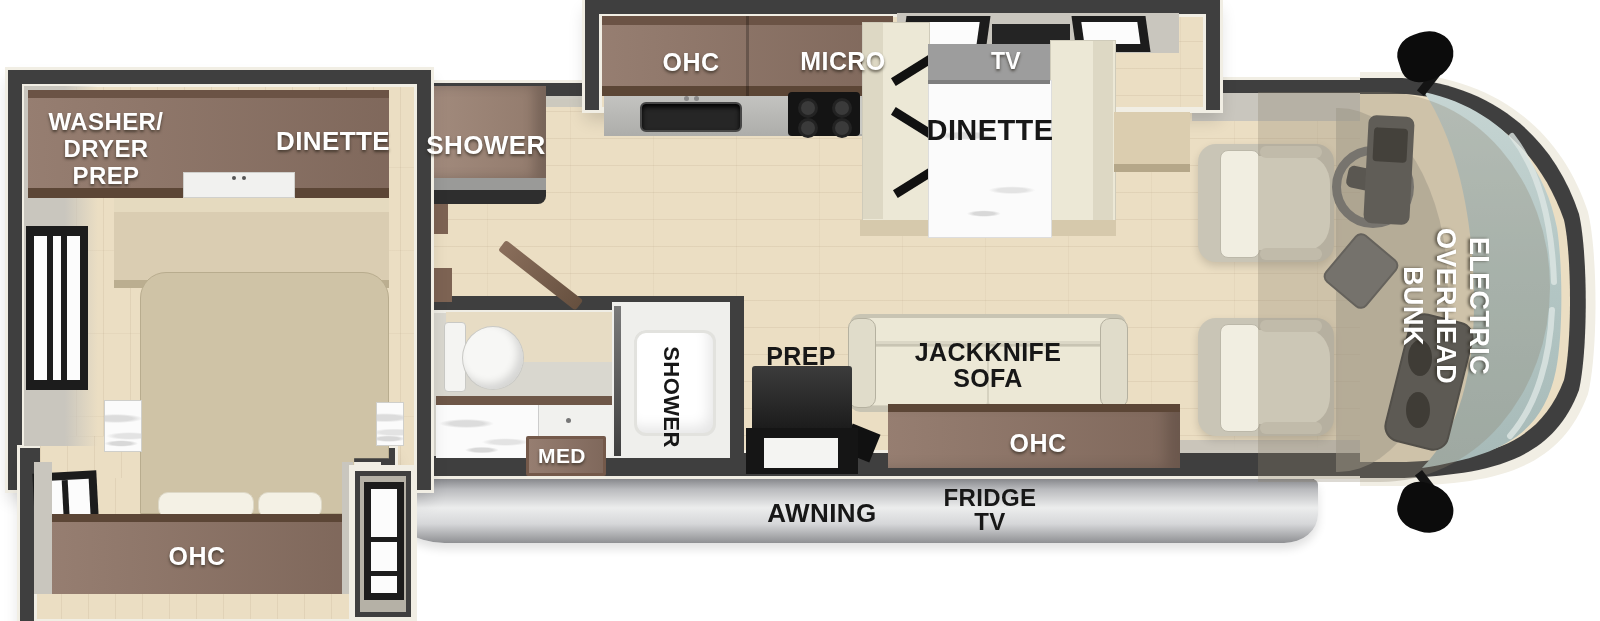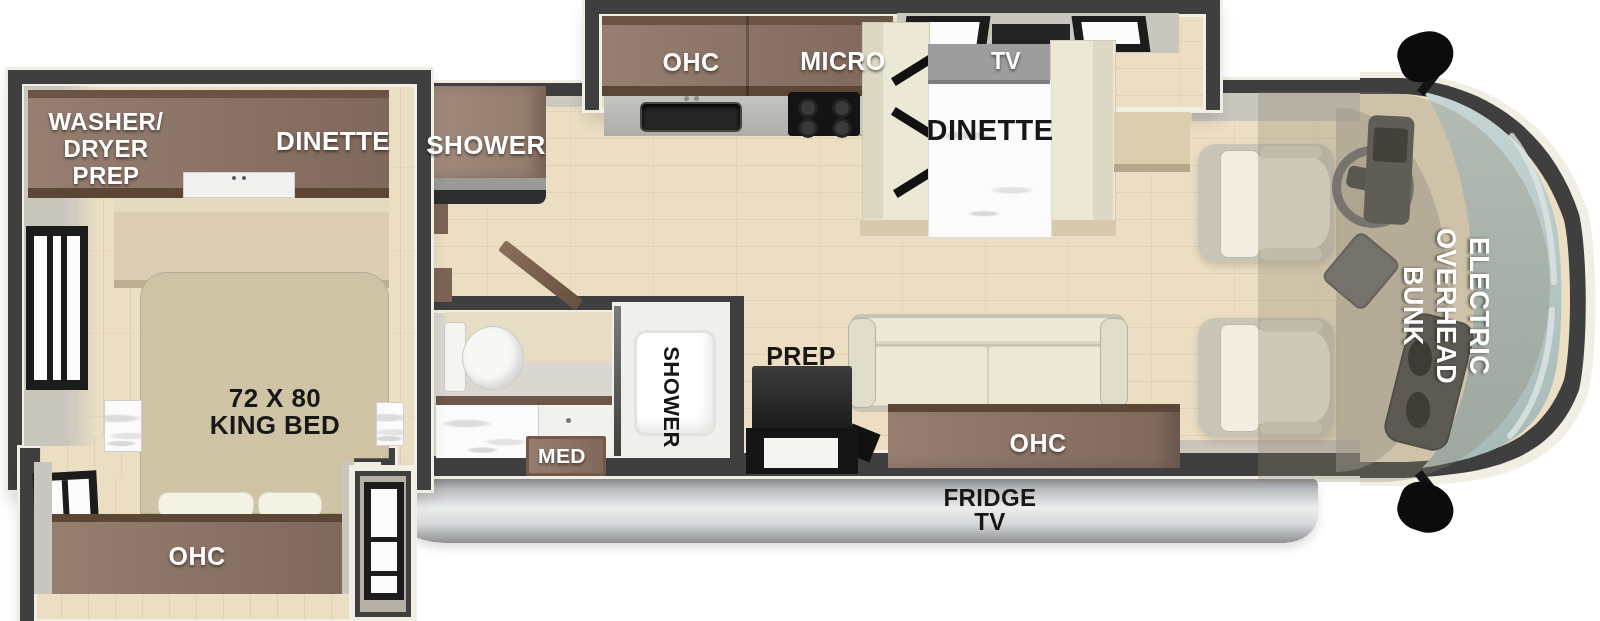--- a/index.html
+++ b/index.html
@@ -237,31 +237,32 @@
   <div class="abs" style="left:1398px;top:32px;width:56px;height:48px;background:var(--black);
               border-radius:46% 54% 58% 42%;transform:rotate(-18deg);"></div>
   <div class="abs" style="left:1422px;top:470px;width:9px;height:26px;background:#141414;transform:rotate(-38deg);"></div>
   <div class="abs" style="left:1398px;top:484px;width:56px;height:48px;background:var(--black);
               border-radius:42% 58% 54% 46%;transform:rotate(18deg);"></div>
 
   <div class="lbl lw" style="left:31px;top:108px;width:150px;font-size:24px;line-height:27px;">WASHER/
 DRYER
 PREP</div>
   <div class="lbl lw" style="left:263px;top:128px;width:140px;font-size:26px;">DINETTE</div>
-  <div class="lbl lb" style="left:185px;top:385px;width:180px;font-size:26px;line-height:27px;">72 X 80
-KING BED</div>
   <div class="lbl lw" style="left:137px;top:543px;width:120px;font-size:25px;">OHC</div>
   <div class="lbl lw" style="left:421px;top:132px;width:130px;font-size:26px;">SHOWER</div>
   <div class="lbl lw" style="left:631px;top:49px;width:120px;font-size:25px;">OHC</div>
   <div class="lbl lw" style="left:783px;top:48px;width:120px;font-size:25px;">MICRO</div>
   <div class="lbl lw" style="left:966px;top:49px;width:80px;font-size:23px;">TV</div>
   <div class="lbl lb" style="left:890px;top:115px;width:200px;font-size:29px;">DINETTE</div>
   <div class="lbl lw" style="left:517px;top:445px;width:90px;font-size:21px;">MED</div>
   <div class="lbl lb" style="left:619px;top:385px;width:104px;height:24px;font-size:22px;transform:rotate(90deg);">SHOWER</div>
   <div class="lbl lb" style="left:741px;top:343px;width:120px;font-size:25px;">PREP</div>
+  <div class="lbl lb" style="left:888px;top:339px;width:200px;font-size:25px;line-height:26px;">JACKKNIFE
+SOFA</div>
   <div class="lbl lw" style="left:978px;top:430px;width:120px;font-size:25px;">OHC</div>
   <div class="lbl lw" style="left:1285px;top:246px;width:300px;height:120px;font-size:27px;line-height:33px;transform:rotate(90deg);z-index:50;">ELECTRIC
 OVERHEAD
 BUNK</div>
+  <div class="lbl lb" style="left:742px;top:500px;width:160px;font-size:26px;">AWNING</div>
   <div class="lbl lb" style="left:920px;top:486px;width:140px;font-size:24px;line-height:24px;">FRIDGE
 TV</div>
 
 </div>
 
 </body></html>

